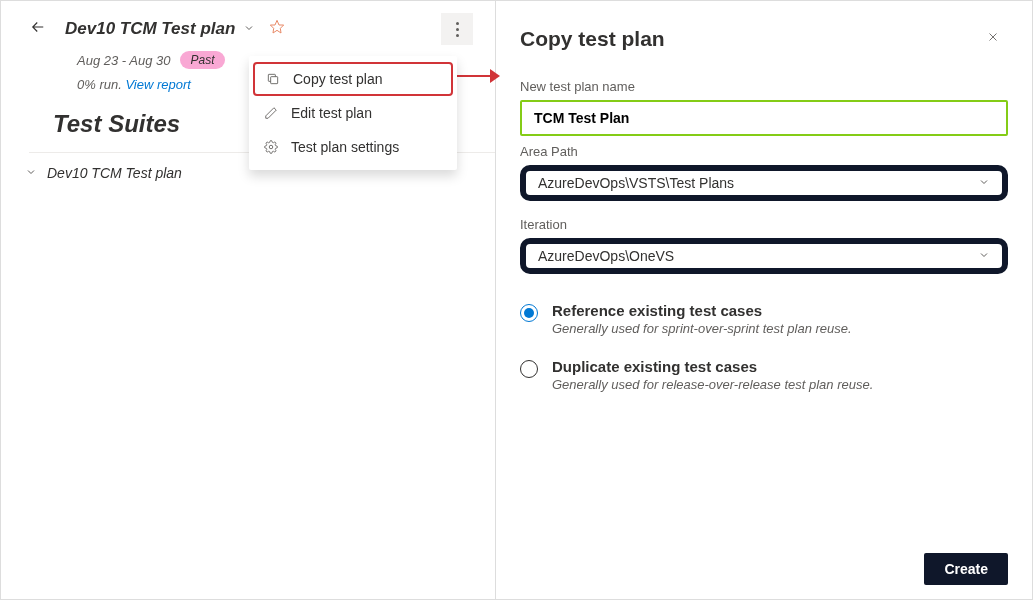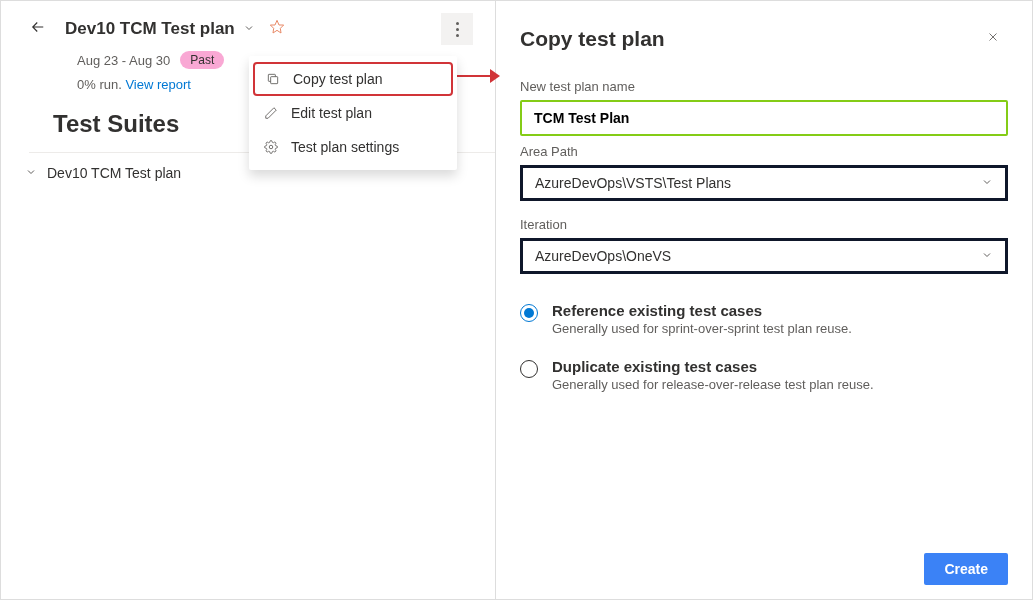--- a/index.html
+++ b/index.html
@@ -1,18 +1,18 @@
 <!DOCTYPE html>
 <html><head>
   <meta charset="utf-8">
   <style>
     * { box-sizing: border-box; margin: 0; padding: 0; font-family: "Segoe UI", -apple-system, sans-serif; }
     body { width: 1033px; height: 600px; position: relative; background: #fff; color: #323130; }
     
-    .left-panel { position: absolute; left: 0; top: 0; width: 495px; height: 600px; border: 1px solid #ddd; border-right: none; }
+    .left-panel { position: absolute; left: 0; top: 0; width: 495px; height: 600px; border: 1px solid #ddd; border-right: none; font-style: italic; }
     .right-panel { position: absolute; left: 495px; top: 0; width: 538px; height: 600px; border: 1px solid #ddd; }
 
     .header-row { display: flex; align-items: center; padding: 12px 10px 0 28px; }
     .back-arrow { font-size: 18px; color: #323130; margin-right: 18px; cursor: pointer; }
     .plan-title { font-size: 17px; font-weight: 600; margin-right: 8px; }
     .chevron { font-size: 12px; color: #605e5c; margin-right: 14px; cursor: pointer; }
     .star { color: #d83b01; font-size: 16px; opacity: 0.6; cursor: pointer; }
     .more-btn { margin-left: auto; width: 32px; height: 32px; background: #f3f2f1; display: flex; align-items: center; justify-content: center; cursor: pointer; margin-right: 12px; }
     .dots { display:flex; flex-direction:column; gap:3px; }
     .dots span { width:3px; height:3px; border-radius:50%; background:#605e5c; }
@@ -36,33 +36,33 @@
     .arrow-line { position: absolute; left: 396px; top: 75px; width: 100px; height: 2px; background: #d13438; z-index: 4; }
     .arrow-head { position: absolute; left: 490px; top: 69px; width: 0; height: 0; border-left: 10px solid #d13438; border-top: 7px solid transparent; border-bottom: 7px solid transparent; z-index: 4; }
 
     .dialog-header { display: flex; align-items: center; justify-content: space-between; padding: 24px 28px 12px 24px; }
     .dialog-title { font-size: 21px; font-weight: 600; }
     .close-x { font-size: 17px; color: #605e5c; cursor: pointer; padding: 4px; }
 
     .form-section { padding: 4px 24px 0 24px; }
     .field-label { font-size: 13px; color: #605e5c; margin-bottom: 6px; margin-top: 10px; }
     .text-input { width: 100%; height: 36px; border: 2px solid #84cc16; border-radius: 2px; padding: 0 12px; font-size: 14px; outline: none; font-weight: bold; }
-    .dropdown { width: 100%; height: 36px; border: 3px solid #0f172a; border-radius: 0; padding: 0 12px; font-size: 14px; display: flex; align-items: center; justify-content: space-between; cursor: pointer; }
+    .dropdown { width: 100%; height: 36px; border: 6px solid #0f172a; border-radius: 10px; padding: 0 12px; font-size: 14px; display: flex; align-items: center; justify-content: space-between; cursor: pointer; }
     .dropdown-arrow { color: #605e5c; font-size: 12px; }
 
     .radio-group { padding: 28px 24px 0 24px; }
     .radio-option { display: flex; align-items: flex-start; gap: 14px; margin-bottom: 22px; cursor: pointer; }
     .radio-circle { width: 18px; height: 18px; border: 1px solid #323130; border-radius: 50%; display: flex; align-items: center; justify-content: center; flex-shrink: 0; margin-top: 2px; }
     .radio-circle.selected { border-color: #0078d4; }
     .radio-dot { width: 10px; height: 10px; background: #0078d4; border-radius: 50%; }
     .radio-title { font-size: 15px; font-weight: 700; color: #323130; margin-bottom: 2px; }
-    .radio-desc { font-size: 13px; color: #605e5c; }
+    .radio-desc { font-size: 13px; color: #605e5c; font-style: italic; }
 
     .footer { position: absolute; bottom: 14px; right: 24px; }
-    .primary-btn { background: #3b82f6; color: #fff; border: none; padding: 8px 20px; font-size: 14px; font-weight: 600; border-radius: 2px; cursor: pointer; }
+    .primary-btn { background: #0f172a; color: #fff; border: none; padding: 8px 20px; font-size: 14px; font-weight: 600; border-radius: 2px; cursor: pointer; }
   </style>
 </head>
 <body>
 
 <div class="left-panel">
   <div class="header-row">
     <span class="back-arrow">
       <svg width="18" height="18" viewBox="0 0 24 24" fill="none" stroke="currentColor" stroke-width="1.5">
           <path d="M19 12H5M11 18l-6-6 6-6"></path>
         </svg>

